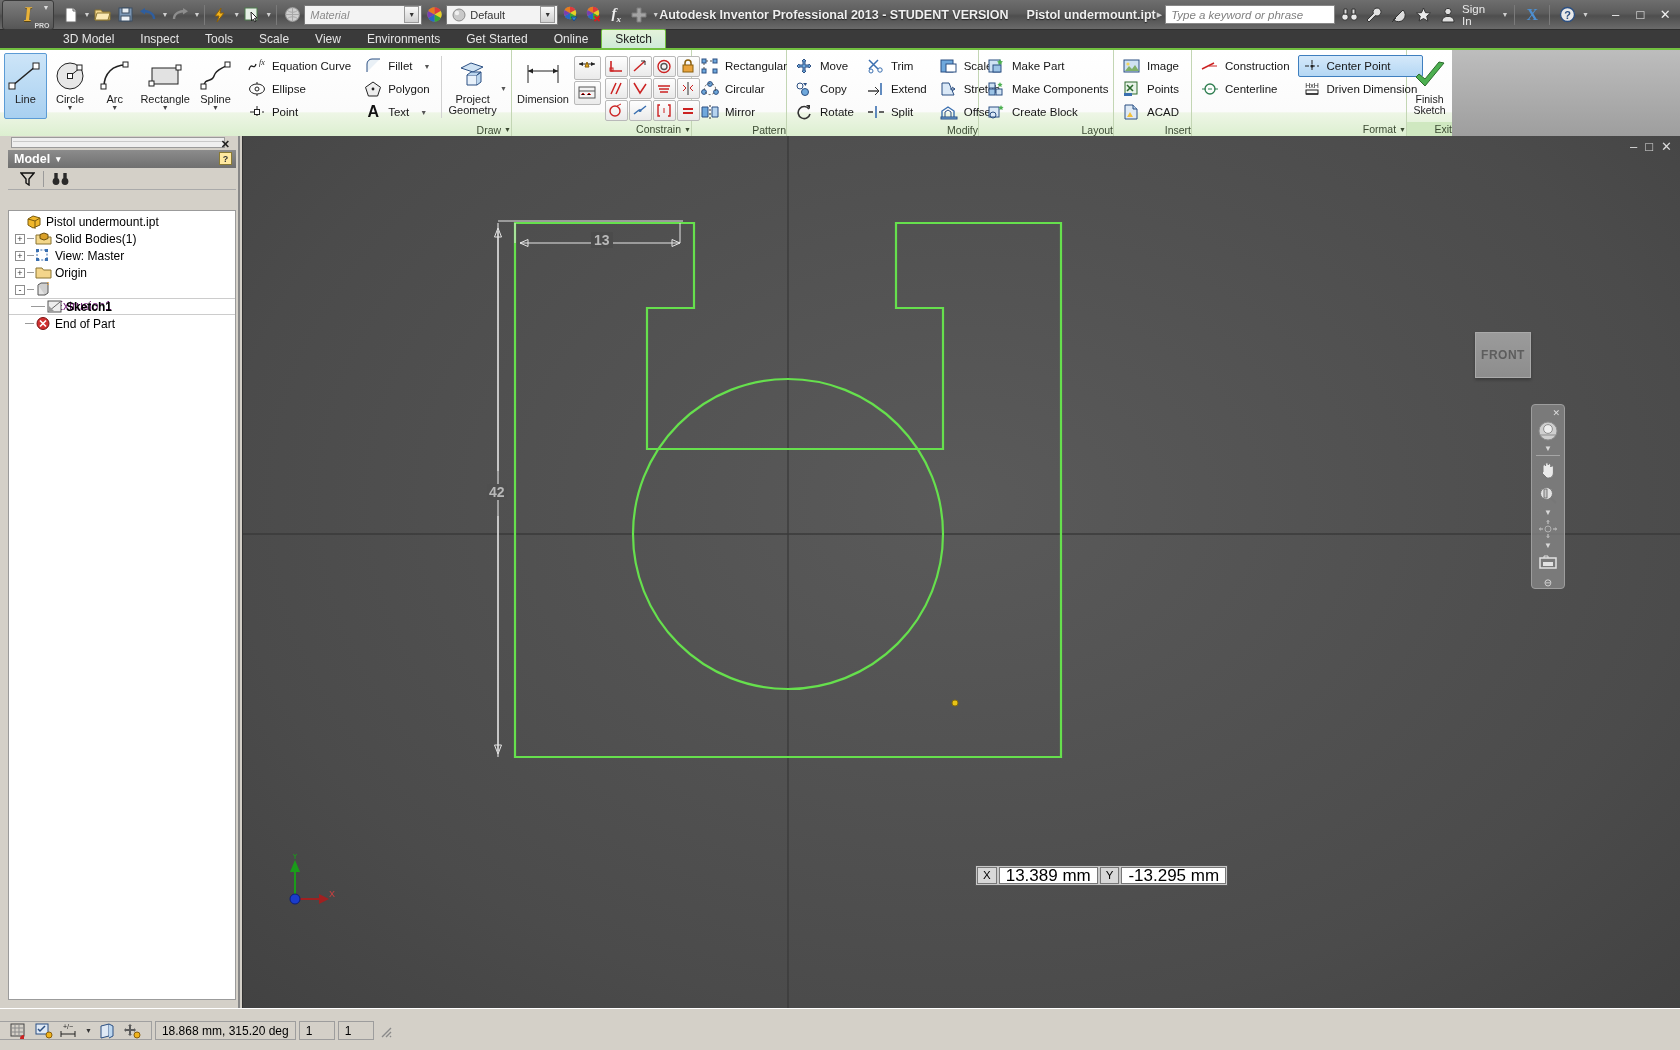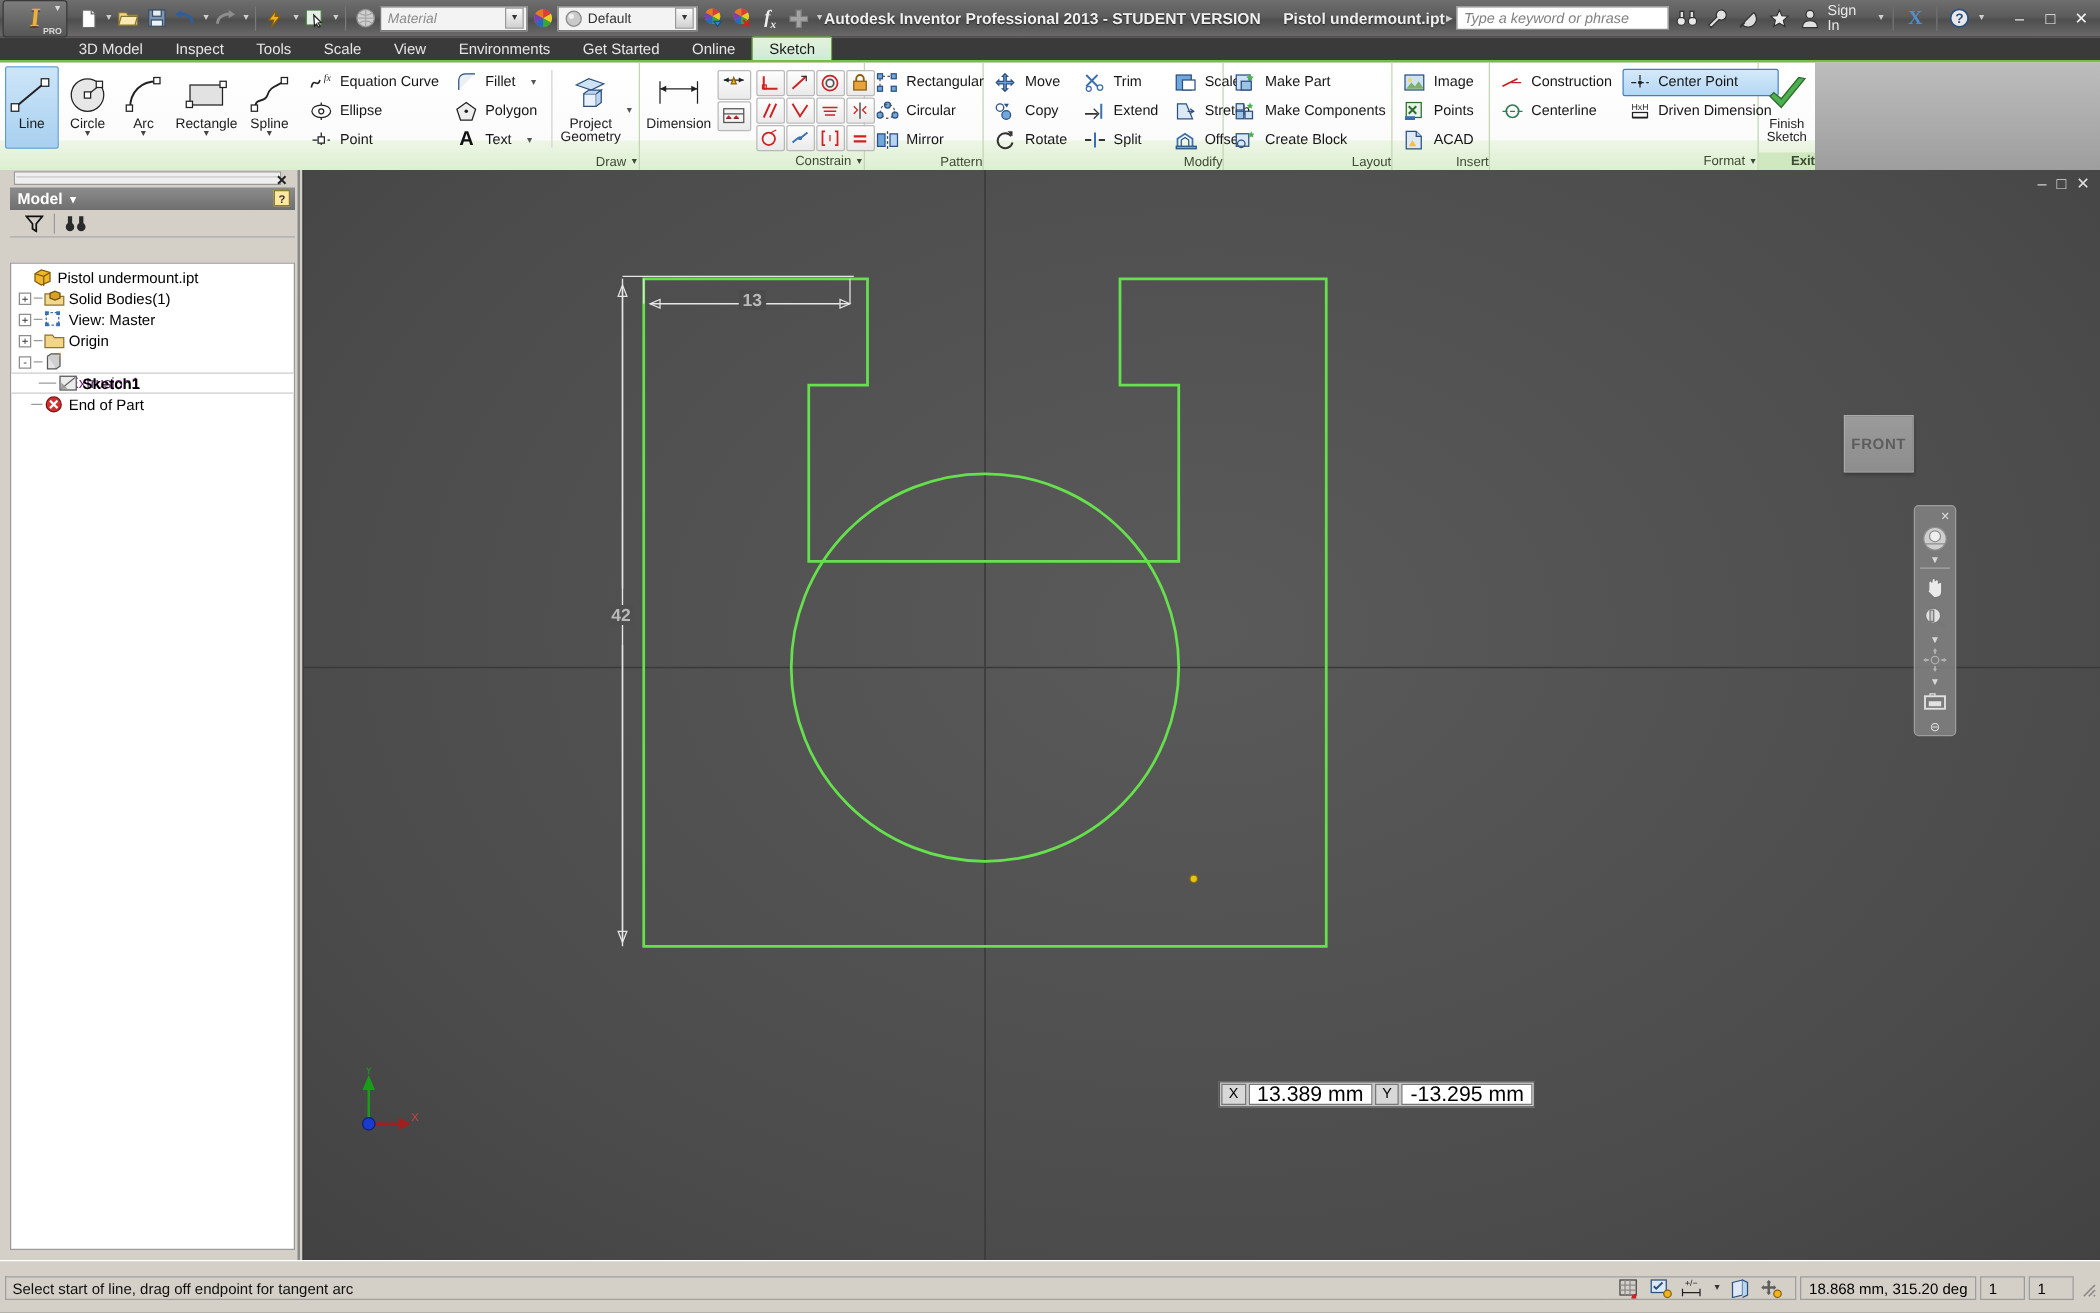--- a/index.html
+++ b/index.html
@@ -935,21 +935,21 @@
       <div class="bigbtn" style="width:44px;">
         <span class="ic">
           <svg width="34" height="32" viewBox="0 0 34 32">
               <path d="M3 17 L12 26 L31 3 L26 2 L12 19 L6 14z" fill="#4caf50" stroke="#2d6b2d"></path>
             </svg>
         </span>
         <span class="lb" style="white-space:pre-line;font-size:10.5px;line-height:11px;">Finish
 Sketch</span>
       </div>
     </div>
-    <div class="panel-title" style="background:#cfe8c0;font-weight:bold;">
+    <div class="panel-title" style="background:#cfe8c0;">
       <span>Exit</span>
     </div>
   </div>
 
   <div style="flex:1;background:linear-gradient(to bottom,#bdbdbd,#9e9e9e);"></div>
 </div>
 
 <div id="browser">
   <div id="browser-scroll-top"></div>
   <div id="browser-hdr">
@@ -1173,21 +1173,20 @@
 
   <div id="canvas-titlebar">
     <span class="cmin">–</span>
     <span class="cmax">□</span>
     <span class="cclose">✕</span>
   </div>
 </div>
 
 <div id="statusbar">
   <div id="statusinner">
-    <div id="statusmsg">Select start of line, drag off endpoint for tangent arc</div>
     <div id="statusicons">
       <div class="sic">
         <svg width="18" height="16" viewBox="0 0 18 16">
             <rect x="1" y="1" width="13" height="12" fill="none" stroke="#444"></rect>
             <path d="M5 1v12M9 1v12M1 5h13M1 9h13" stroke="#8a8a8a"></path>
             <path d="M9 9h6v6H9z" fill="#c22" opacity=".0"></path>
             <path d="M10 16a4 4 0 0 1 4-4v4z" fill="#c22"></path>
           </svg>
       </div>
       <div class="sic">

